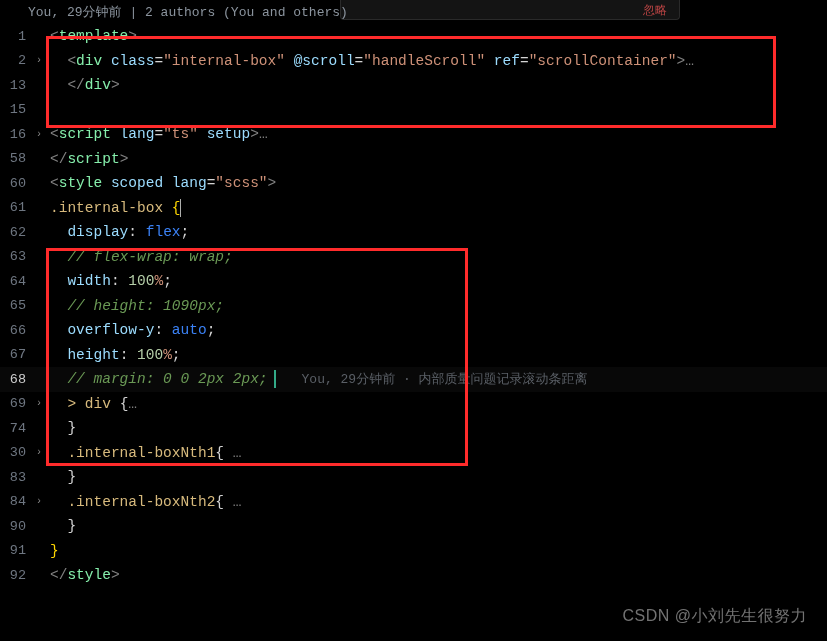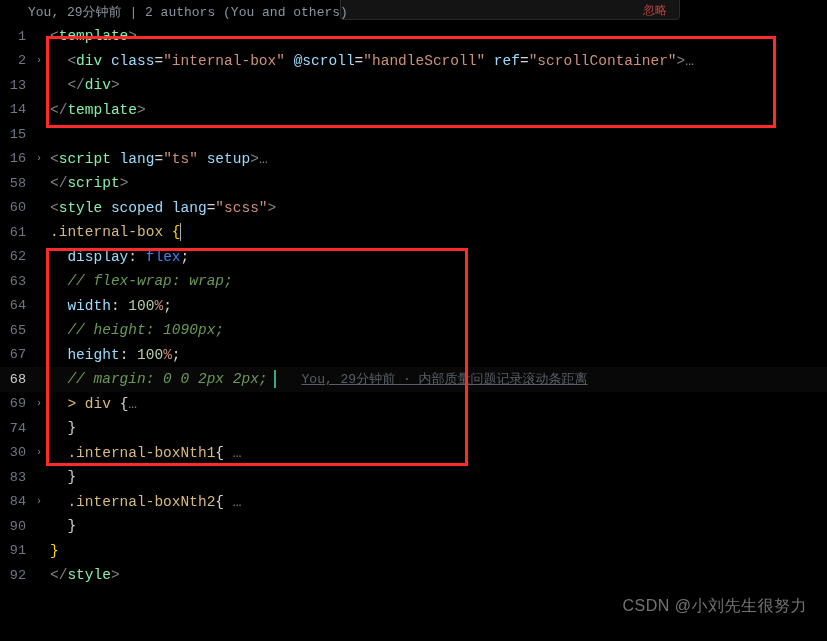--- a/index.html
+++ b/index.html
@@ -73,26 +73,25 @@
   .box-red {
     position: absolute;
     border: 3px solid #ff2b2b;
     pointer-events: none;
     z-index: 5;
   }
   .blame {
     color: #5a5f66;
     font-size: 13px;
     padding-left: 20px;
-    text-decoration: underline;
   }
   .watermark {
     position: absolute;
     right: 20px;
-    bottom: 24px;
+    bottom: 14px;
     color: #cfcfcf;
     opacity: 0.55;
     font-family: Arial, sans-serif;
     font-size: 16px;
     letter-spacing: 0.5px;
   }
   .topbar-hint {
     position: absolute;
     top: 0; left: 340px; height: 20px; width: 340px;
     border: 1px solid #2a2a2a;
@@ -125,25 +124,20 @@
     <div class="fold">›</div>
     <div class="code">  <span class="br">&lt;</span><span class="tag">div</span><span class="attr"> class</span><span class="pn">=</span><span class="str">"internal-box"</span><span class="attr"> @scroll</span><span class="pn">=</span><span class="str">"handleScroll"</span><span class="attr"> ref</span><span class="pn">=</span><span class="str">"scrollContainer"</span><span class="br">&gt;</span><span class="dots">…</span></div>
   </div>
 
   <div class="line">
     <div class="gutter">13</div>
     <div class="fold"></div>
     <div class="code">  <span class="br">&lt;/</span><span class="tag">div</span><span class="br">&gt;</span></div>
   </div>
 
-  <div class="line">
-    <div class="gutter">14</div>
-    <div class="fold"></div>
-    <div class="code"><span class="br">&lt;/</span><span class="tag">template</span><span class="br">&gt;</span></div>
-  </div>
 
   <div class="line">
     <div class="gutter">15</div>
     <div class="fold"></div>
     <div class="code"></div>
   </div>
 
   <div class="line">
     <div class="gutter">16</div>
     <div class="fold">›</div>
@@ -186,20 +180,25 @@
     <div class="fold"></div>
     <div class="code">  <span class="prop">width</span><span class="pn">: </span><span class="num">100</span><span class="unit">%</span><span class="pn">;</span></div>
   </div>
 
   <div class="line">
     <div class="gutter">65</div>
     <div class="fold"></div>
     <div class="code">  <span class="cm">// height: 1090px;</span></div>
   </div>
 
+  <div class="line">
+    <div class="gutter">66</div>
+    <div class="fold"></div>
+    <div class="code">  <span class="prop">overflow-y</span><span class="pn">: </span><span class="val">auto</span><span class="pn">;</span></div>
+  </div>
 
   <div class="line">
     <div class="gutter">67</div>
     <div class="fold"></div>
     <div class="code">  <span class="prop">height</span><span class="pn">: </span><span class="num">100</span><span class="unit">%</span><span class="pn">;</span></div>
   </div>
 
   <div class="line hl">
     <div class="gutter cur">68</div>
     <div class="fold"></div>

